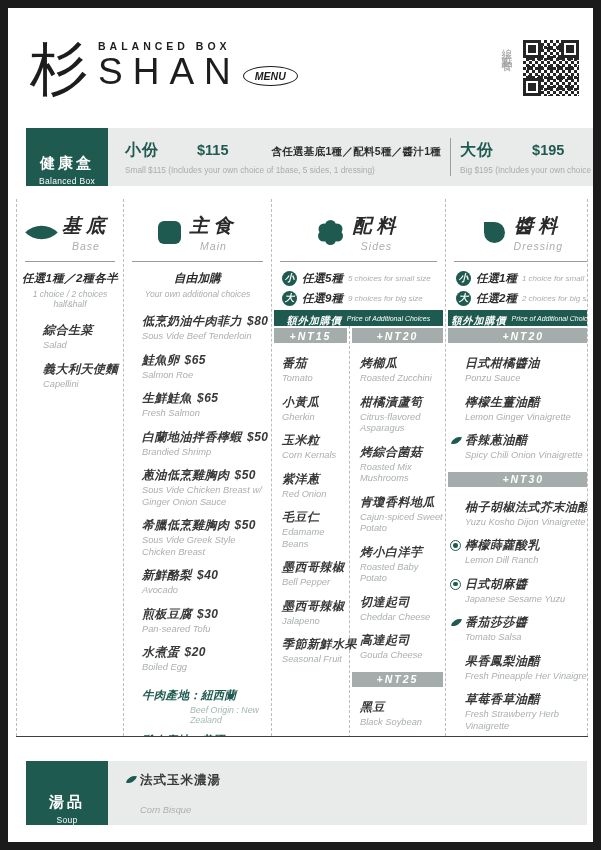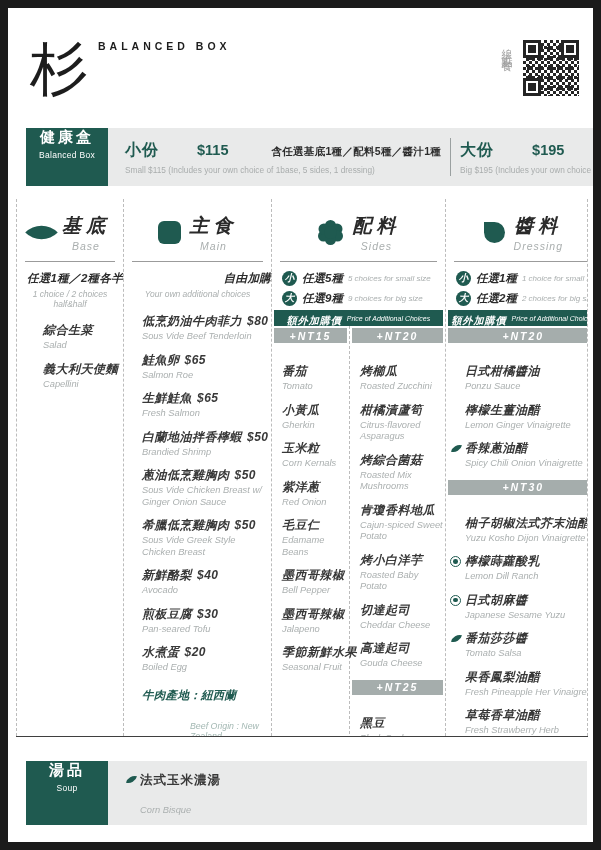--- a/index.html
+++ b/index.html
@@ -16,21 +16,21 @@
   .qr-wrap{margin-left:auto;display:flex;gap:9px;padding-top:2px;}
   .qr-label{writing-mode:vertical-rl;font-size:11px;color:#9b9b9b;letter-spacing:4px;height:58px;}
   .qr{width:56px;height:56px;position:relative;background-color:#fff;
       background-image:repeating-conic-gradient(#242424 0 25%,transparent 0 50%),repeating-conic-gradient(transparent 0 30%,#242424 0 55%,transparent 0 75%);
       background-size:6px 6px,10px 10px;}
   .qr .f{position:absolute;width:12px;height:12px;border:3px solid #242424;background:#fff;}
   .qr .f::after{content:"";position:absolute;inset:2px;background:#242424;}
   .qr .tl{top:0;left:0;} .qr .tr{top:0;right:0;} .qr .bl{bottom:0;left:0;}
   
   .banner{display:flex;margin:20px 6px 0 18px;height:58px;}
-  .tab{width:82px;background:#1f5a50;color:#fff;display:flex;flex-direction:column;align-items:center;justify-content:flex-start;flex:none;}
+  .tab{width:82px;background:#1f5a50;color:#fff;display:flex;flex-direction:column;align-items:center;justify-content:flex-end;flex:none;}
   .tab .t-zh{font-size:15px;font-weight:700;letter-spacing:3px;}
   .tab .t-en{font-size:8.5px;margin-top:3px;letter-spacing:.3px;}
   .banner-body{flex:1;background:#e9eaea;display:flex;align-items:center;padding:0 8px;}
   .half{flex:1;padding:0 9px;}
   .vdiv{width:1px;height:38px;background:#9aa0a0;flex:none;}
   .price-row{display:flex;align-items:baseline;white-space:nowrap;gap:36px;}
   .size-zh{color:#1f5a50;font-weight:700;font-size:16px;letter-spacing:1px;}
   .price{color:#1f5a50;font-weight:700;font-size:14.5px;margin-left:2px;}
   .desc-zh{color:#2c2c2c;font-weight:700;font-size:10.5px;letter-spacing:.3px;margin-left:7px;}
   .desc-en{color:#a9adad;font-size:8.3px;margin-top:4px;white-space:nowrap;}
@@ -44,44 +44,44 @@
   .col-dressing{flex:1;}
   .col-head{display:flex;align-items:center;justify-content:center;gap:9px;padding-top:10px;height:46px;}
   .head-text{text-align:center;}
   .head-zh{font-size:19px;font-weight:700;letter-spacing:5px;color:#2a2a2a;white-space:nowrap;}
   .head-en{font-size:10.5px;color:#a9aeae;letter-spacing:1px;margin-top:1px;}
   .i-leaf{width:23px;height:23px;background:#1f5a50;border-radius:0 100% 0 100%;transform:rotate(-45deg);flex:none;}
   .i-square{width:23px;height:23px;background:#1f5a50;border-radius:6px;flex:none;}
   .i-drop{width:21px;height:21px;background:#1f5a50;border-radius:0 50% 50% 50%;flex:none;}
   .hr{border-top:1px solid #9b9b9b;margin:6px 8px 0;}
   .rules{height:48px;padding-top:9px;text-align:center;box-sizing:border-box;}
-  .r-zh{font-size:11.5px;font-weight:700;letter-spacing:.3px;color:#2c2c2c;text-align:right;}
+  .r-zh{font-size:11.5px;font-weight:700;letter-spacing:.3px;color:#2c2c2c;}
   .r-en{font-size:8.5px;color:#a9aeae;margin-top:3px;}
   .size-row{display:flex;align-items:center;gap:5px;padding-left:10px;margin-bottom:5px;text-align:left;}
   .badge{width:15px;height:15px;border-radius:50%;background:#1f5a50;color:#fff;font-size:9.5px;font-weight:700;display:flex;align-items:center;justify-content:center;flex:none;}
   .size-row .sr-zh{font-size:11.5px;font-weight:700;color:#2c2c2c;white-space:nowrap;}
   .size-row .sr-en{font-size:8px;color:#a9aeae;white-space:nowrap;}
   .addon-bar{background:#1f5a50;color:#fff;margin:0 2px;height:16px;display:flex;align-items:center;justify-content:center;gap:5px;}
   .addon-bar .ab-zh{font-size:10px;font-weight:700;letter-spacing:1px;white-space:nowrap;margin-top:6px;}
   .addon-bar .ab-en{font-size:7px;white-space:nowrap;}
-  .nt-bar{background:#a5adac;color:#fff;height:15px;margin:2px 2px 8px;display:flex;align-items:center;justify-content:center;font-size:10.5px;font-weight:700;letter-spacing:2px;}
+  .nt-bar{background:#a5adac;color:#fff;height:15px;margin:2px 2px 0;display:flex;align-items:center;justify-content:center;font-size:10.5px;font-weight:700;letter-spacing:2px;}
   .items{padding:13px 2px 0 0;}
   .mi{position:relative;margin-bottom:10px;}
   .mi .zh{font-size:12px;font-weight:700;color:#383838;letter-spacing:.5px;white-space:nowrap;line-height:15px;}
   .mi .pr{margin-left:5px;}
   .mi .en{font-size:9.3px;color:#abb0b0;margin-top:2px;line-height:11.5px;}
   .chili{position:absolute;left:-13px;top:3px;width:9px;height:9px;background:#1f5a50;border-radius:0 100% 0 100%;transform:rotate(105deg);}
   .egg{position:absolute;left:-15px;top:2px;width:9px;height:9px;border:1.2px solid #1f5a50;border-radius:50%;}
   .egg::after{content:"";position:absolute;inset:2.2px;background:#1f5a50;border-radius:50%;}
   .col-base .items{padding-left:26px;}
   .col-main .items{padding-left:18px;}
   .origins{margin-top:14px;}
   .origin{margin-bottom:8px;}
   .origin .o-zh{font-size:11.5px;font-weight:700;color:#1f5a50;letter-spacing:.3px;}
-  .origin .o-en{font-size:8.8px;color:#a3b8b3;margin-top:18px;padding-left:48px;}
+  .origin .o-en{font-size:8.8px;color:#a3b8b3;margin-top:2px;padding-left:48px;}
   .sub-row{display:flex;}
   .sub-a{width:78px;flex:none;border-right:1px dashed #bcbcbc;box-sizing:border-box;}
   .sub-b{flex:1;}
   .sub-a .items{padding-left:10px;}
   .sub-b .items{padding-left:10px;}
   .col-dressing .items{padding-left:19px;}
   
   .bottom-rule{border-top:1.5px solid #3f3f3f;margin:0 5px 0 8px;}
   .soup{display:flex;margin:24px 6px 0 18px;height:64px;}
   .soup-body{flex:1;background:#e9eaea;display:flex;align-items:center;padding-left:32px;}
@@ -91,20 +91,24 @@
 </style>
 </head>
 <body>
 
 <div class="page">
 
   <div class="logo-row">
     <div class="logo-zh">杉</div>
     <div class="brand-block">
       <div class="tagline">BALANCED BOX</div>
+      <div class="brand-row">
+        <div class="brand">SHAN</div>
+        <div class="menu-oval">MENU</div>
+      </div>
     </div>
     <div class="qr-wrap">
       <div class="qr-label">線上點餐</div>
       <div class="qr">
         <div class="f tl"></div>
           <div class="f tr"></div>
           <div class="f bl"></div>
       </div>
     </div>
   </div>

